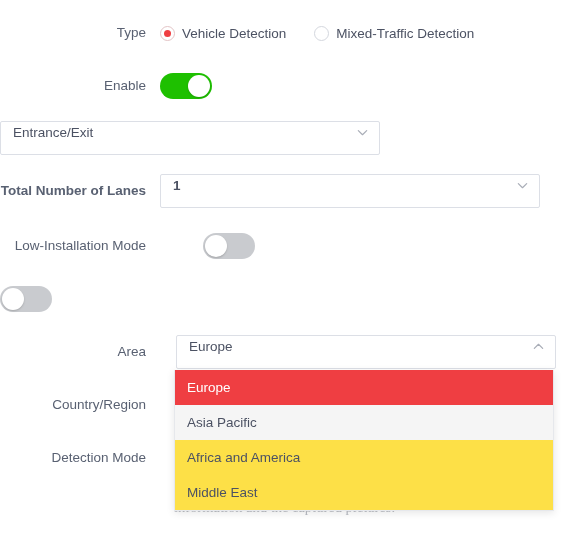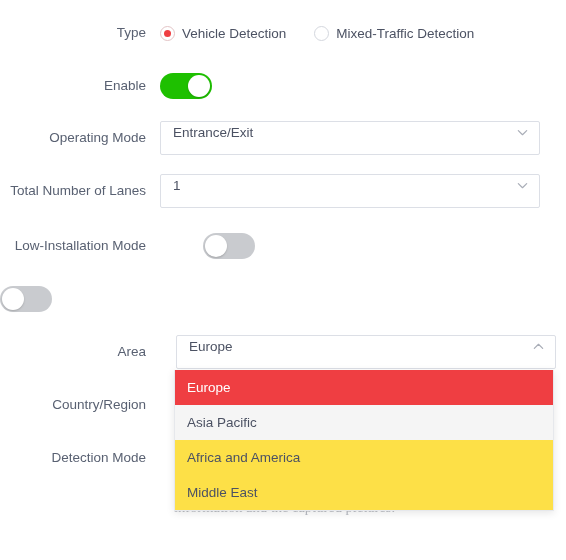--- a/index.html
+++ b/index.html
@@ -195,34 +195,33 @@
   <div class="row" style="top:69px;">
     <div class="label">Enable</div>
     <div class="field">
       <div class="toggle on">
           <span class="knob"></span>
         </div>
     </div>
   </div>
 
   <div class="row" style="top:121px;">
-    <div class="label">Operating Mode</div>
     <div class="field">
       <div class="select">
         <span class="val">Entrance/Exit</span>
         <span class="chev">
           <svg viewBox="0 0 14 14" width="13" height="13">
               <path d="M2.5 5 L7 9.4 L11.5 5" fill="none" stroke="currentColor" stroke-width="1.3" stroke-linecap="round" stroke-linejoin="round"></path>
             </svg>
         </span>
       </div>
     </div>
   </div>
 
-  <div class="row" style="top:174px;">
+  <div class="row" style="top:174px;font-weight:bold;">
     <div class="label">Total Number of Lanes</div>
     <div class="field">
       <div class="select">
         <span class="val">1</span>
         <span class="chev">
           <svg viewBox="0 0 14 14" width="13" height="13">
               <path d="M2.5 5 L7 9.4 L11.5 5" fill="none" stroke="currentColor" stroke-width="1.3" stroke-linecap="round" stroke-linejoin="round"></path>
             </svg>
         </span>
       </div>

